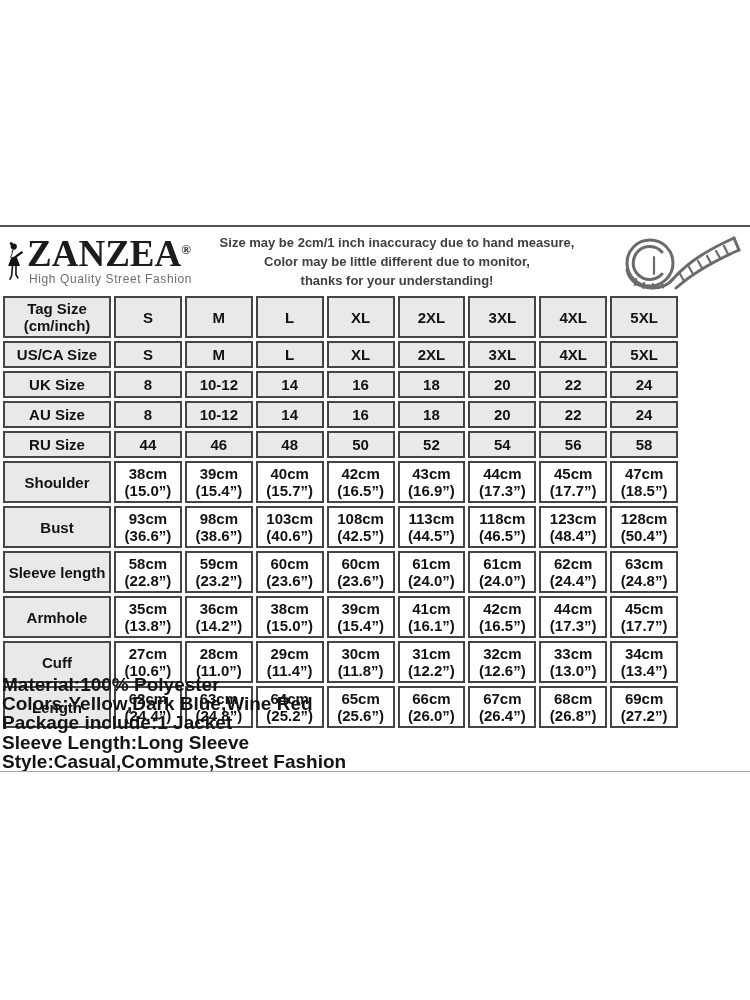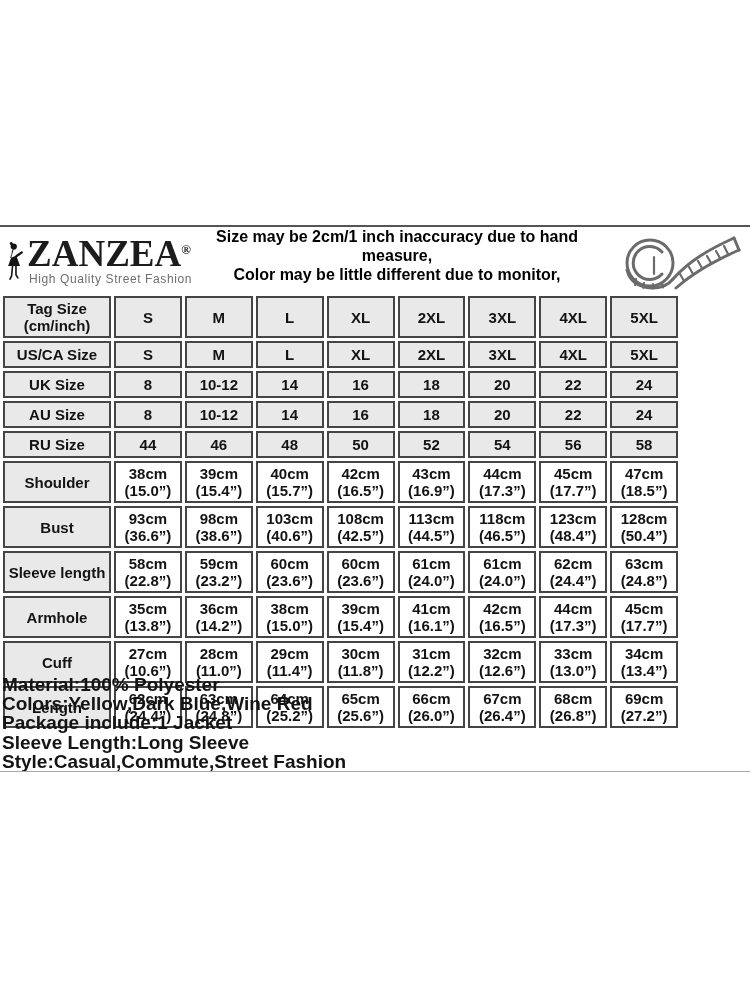--- a/index.html
+++ b/index.html
@@ -1,28 +1,28 @@
 <!DOCTYPE html>
 <html><head>
 <meta charset="utf-8">
 <style>
   html,body{margin:0;padding:0;background:#fff;}
   body{width:750px;height:1000px;font-family:"Liberation Sans",sans-serif;color:#111;}
   .page{position:relative;width:750px;height:1000px;background:#fff;overflow:hidden;}
 
   
   .header-band{position:absolute;top:225px;left:0;width:750px;height:68px;
-    border-top:2px solid #555;display:flex;background:#fff;}
+    border-top:2px solid #555;display:flex;align-items:center;background:#fff;}
   .logo{width:192px;display:flex;align-items:center;padding-left:5px;box-sizing:border-box;}
   .logo-text{margin-left:2px;}
   .brand-line{font-family:"Liberation Serif",serif;font-weight:bold;font-size:37px;
     line-height:36px;color:#1c1c1c;letter-spacing:0px;white-space:nowrap;}
   .brand-line .reg{font-size:13px;vertical-align:top;position:relative;top:-4px;}
   .tagline{font-size:12px;color:#6e6e6e;letter-spacing:0.6px;white-space:nowrap;margin-top:0px;padding-left:2px;}
-  .notice{flex:1;text-align:center;font-weight:bold;font-size:16px;line-height:19px;color:#000000;}
+  .notice{flex:1;text-align:center;font-weight:bold;font-size:13px;line-height:19px;color:#404040;}
   .tape-wrap{width:148px;display:flex;justify-content:center;align-items:center;}
 
   
   .table-wrap{position:absolute;top:293px;left:0;width:750px;}
   table.size-table{width:681px;border-collapse:separate;border-spacing:3px;table-layout:fixed;}
   table.size-table td{border:2px solid #454545;box-sizing:border-box;text-align:center;
     vertical-align:middle;font-weight:bold;font-size:15px;color:#131313;
     white-space:pre-line;line-height:17px;padding:2px 0;}
   td.label-cell{background:#e9e9e9;}
   td.value-cell{background:#fff;}
@@ -53,20 +53,21 @@
       </svg>
       <div class="logo-text">
         <div class="brand-line"><span>ZANZEA</span><span class="reg">®</span></div>
         <div class="tagline">High Quality Street Fashion</div>
       </div>
     </div>
 
     <div class="notice">
       <div>Size may be 2cm/1 inch inaccuracy due to hand measure,</div>
       <div>Color may be little different due to monitor,</div>
+      <div>thanks for your understanding!</div>
     </div>
 
     <div class="tape-wrap">
       <svg width="132" height="62" viewBox="0 0 132 62">
         <circle class="ln" cx="40" cy="33" r="23"></circle>
         <path class="ln" d="M52 22 A16.5 16.5 0 1 0 52 44"></path>
         <path class="ln2" d="M44 27 L44 44"></path>
         <path class="ln" d="M17 40 Q21 57 42 58 Q56 58 63 49"></path>
         <path class="ln2" d="M26 49 L25 55 M34 53 L33.5 58 M43 54 L43 58.5 M52 53 L53 57.5"></path>
         <path class="ln" d="M63 49 C80 30 100 19 124 8"></path>

